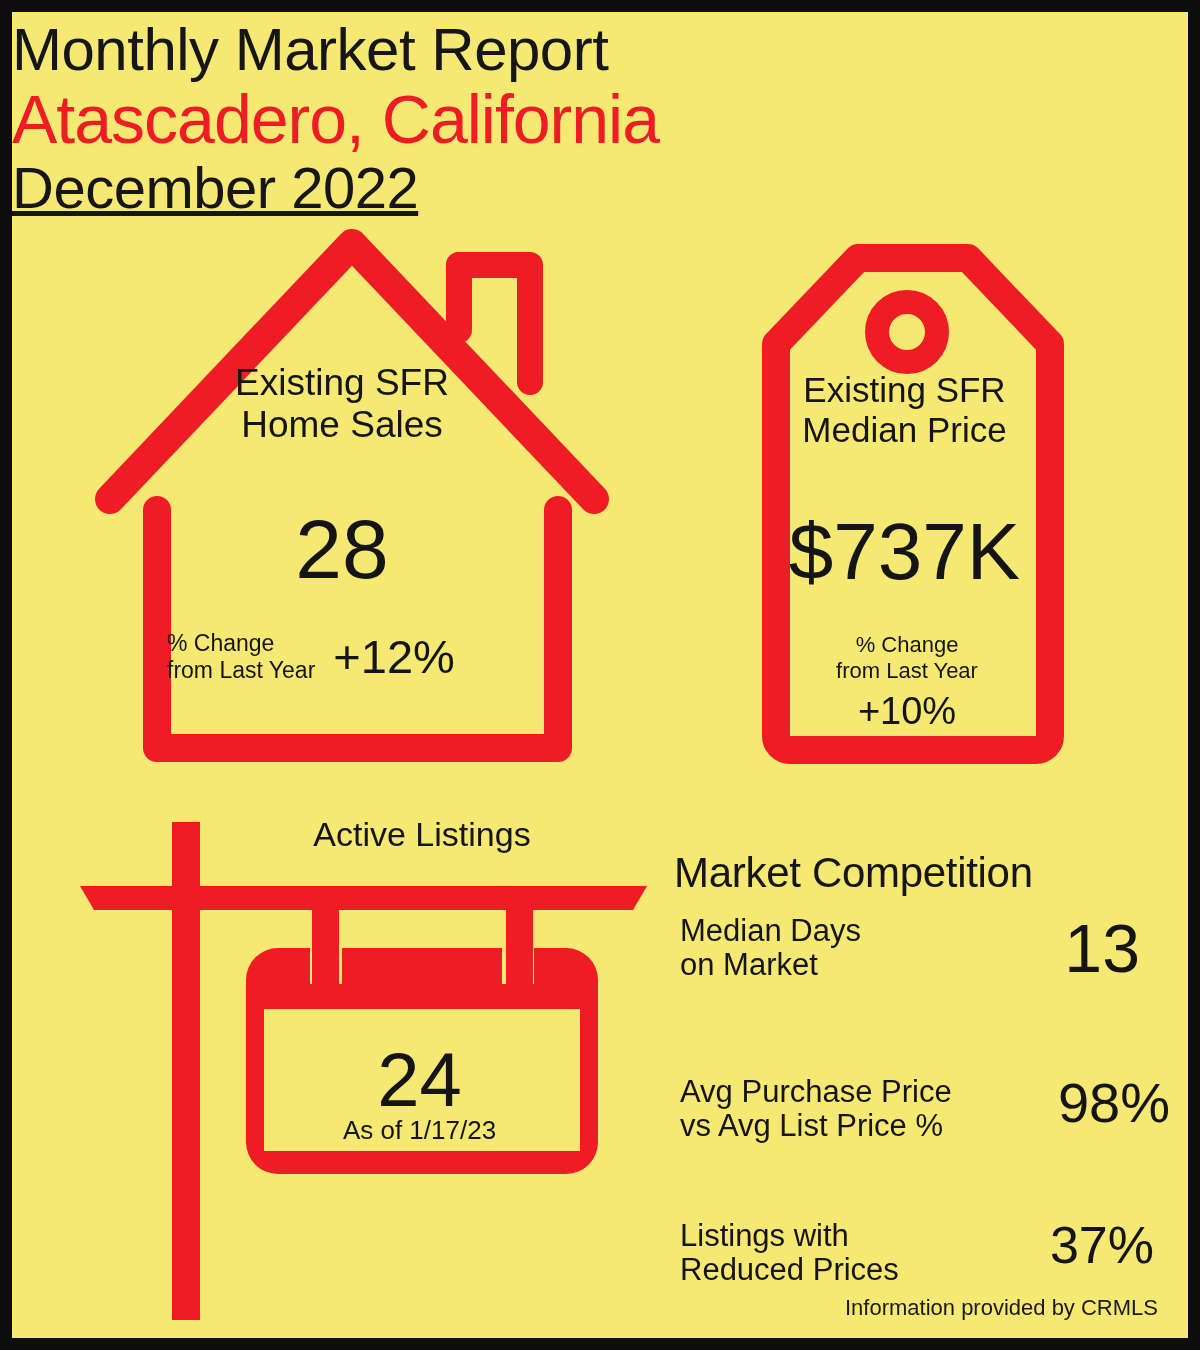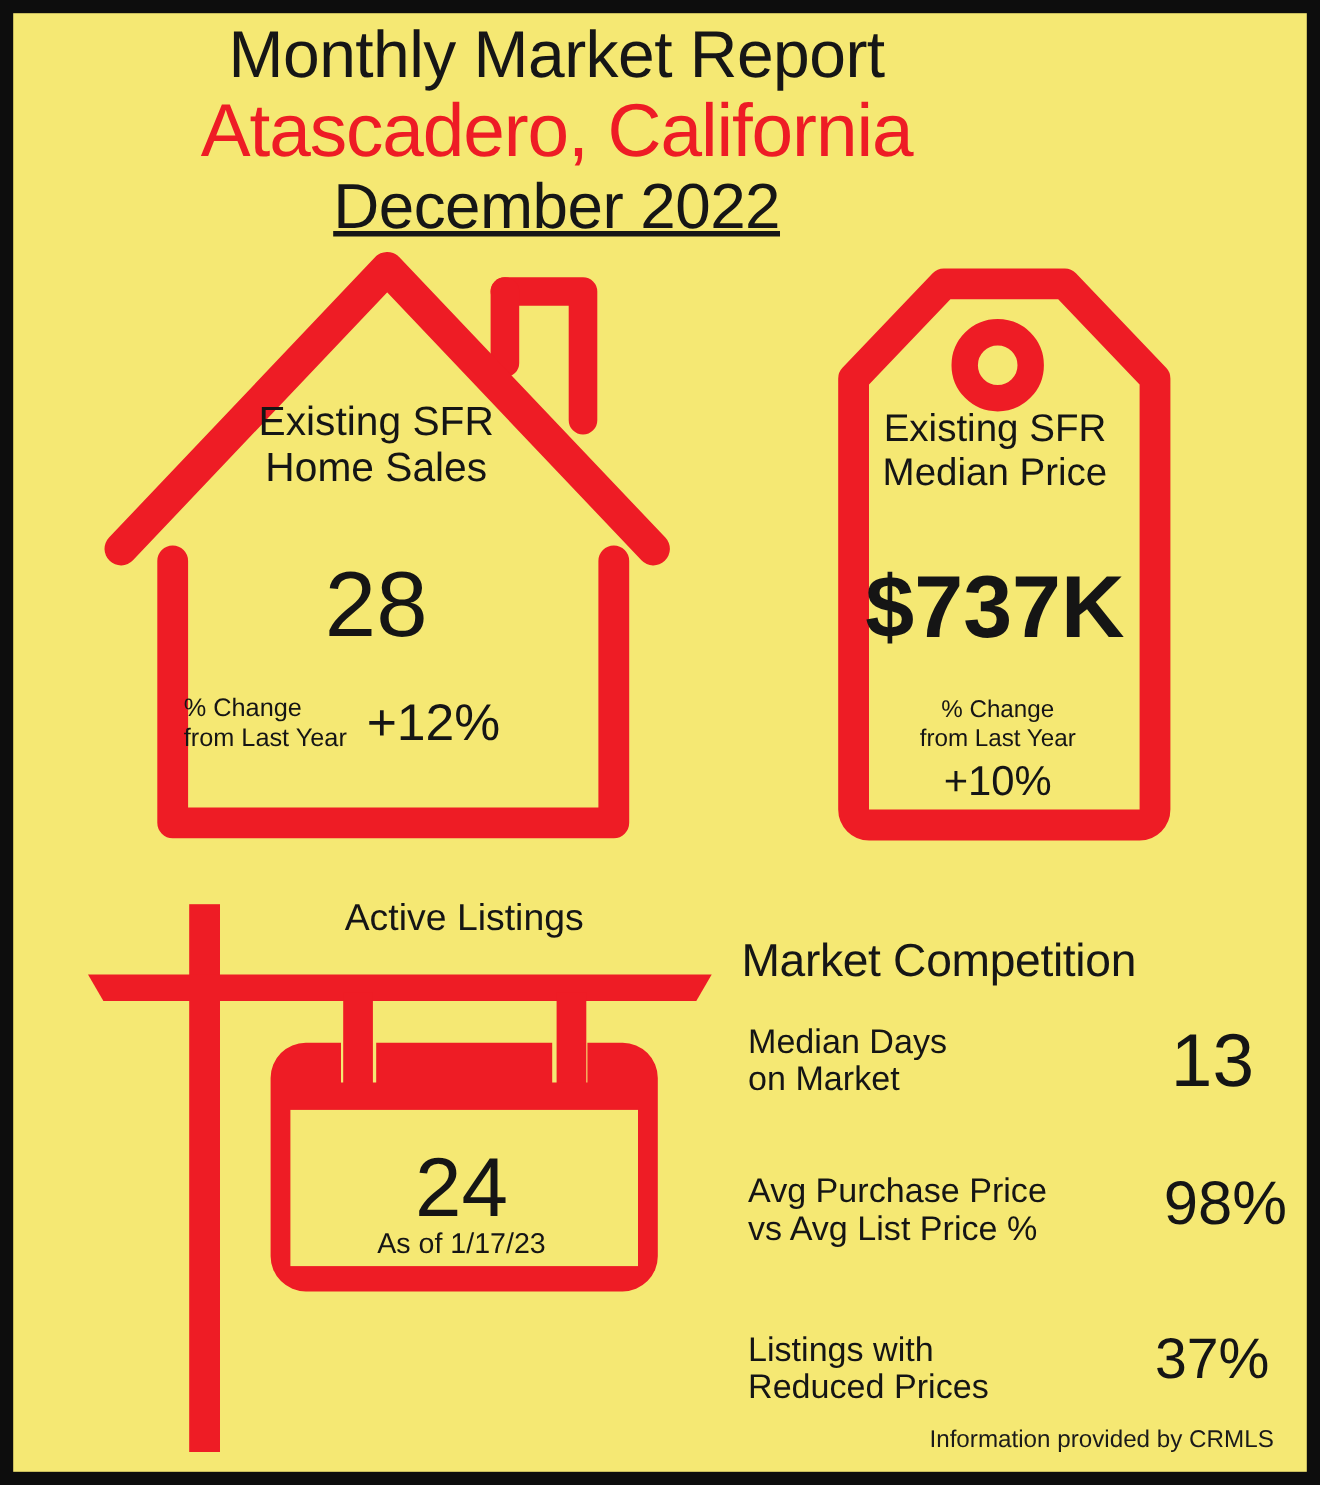--- a/index.html
+++ b/index.html
@@ -10,21 +10,21 @@
     overflow:hidden;
   }
   #canvas {
     position:absolute;
     left:12px; top:12px;
     width:1176px; height:1326px;
     background:#f5e873;
     overflow:hidden;
   }
   
-  #header { position:absolute; left:0; top:0; width:988px; text-align:center; }
+  #header { position:absolute; left:0; top:0; width:988px; text-align:left; }
   .h-line1 {
     font-size:60px; color:#161616; line-height:1.05;
     letter-spacing:-0.5px; margin-top:6px;
   }
   .h-line2 {
     font-size:68px; color:#ee1c25; line-height:1.08;
     font-weight:400; letter-spacing:-1px; margin-top:2px;
   }
   .h-line3 {
     font-size:58px; color:#161616; line-height:1.05;
@@ -51,21 +51,21 @@
   }
   .house-chg .lbl { font-size:23px; line-height:1.16; text-align:left; }
   .house-chg .val { font-size:47px; margin-left:18px; line-height:1; }
 
   .tag-title {
     left:745px; top:358px; width:295px; text-align:center;
     font-size:35px; line-height:1.14;
   }
   .tag-big {
     left:745px; top:500px; width:295px; text-align:center;
-    font-size:80px; line-height:1;font-weight:bold;
+    font-size:80px; line-height:1;
   }
   .tag-chg {
     left:750px; top:620px; width:290px; text-align:center;
   }
   .tag-chg .lbl { font-size:22px; line-height:1.2; }
   .tag-chg .val { font-size:38px; line-height:1.25; margin-top:3px; }
 
   .sign-title {
     left:230px; top:805px; width:360px; text-align:center;
     font-size:34px; line-height:1;
@@ -91,23 +91,23 @@
   }
   .mc-row .lbl {
     font-size:31px; line-height:1.1; color:#151515;
     text-align:left; flex:1 1 auto; padding-left:28px;
   }
   .mc-row .val {
     font-size:52px; line-height:1; color:#151515;
     text-align:right; flex:0 0 auto; white-space:nowrap;
     padding-left:14px;
   }
-  #row0 { margin-top:36px; }
+  #row0 { margin-top:20px; }
   #row0 .val { font-size:68px; padding-right:36px; }
-  #row1 { margin-top:68px;gap:29px; }
+  #row1 { margin-top:93px;gap:29px; }
   #row1 .val { font-size:56px; padding-right:6px; }
   #row2 { margin-top:76px; }
   #row2 .val { font-size:52px; padding-right:22px; }
 
   .footer {
     position:absolute; left:640px; top:1283px; width:520px;
     text-align:right; font-size:22px; color:#1a1a1a;
     padding-right:14px;
   }
 </style>

